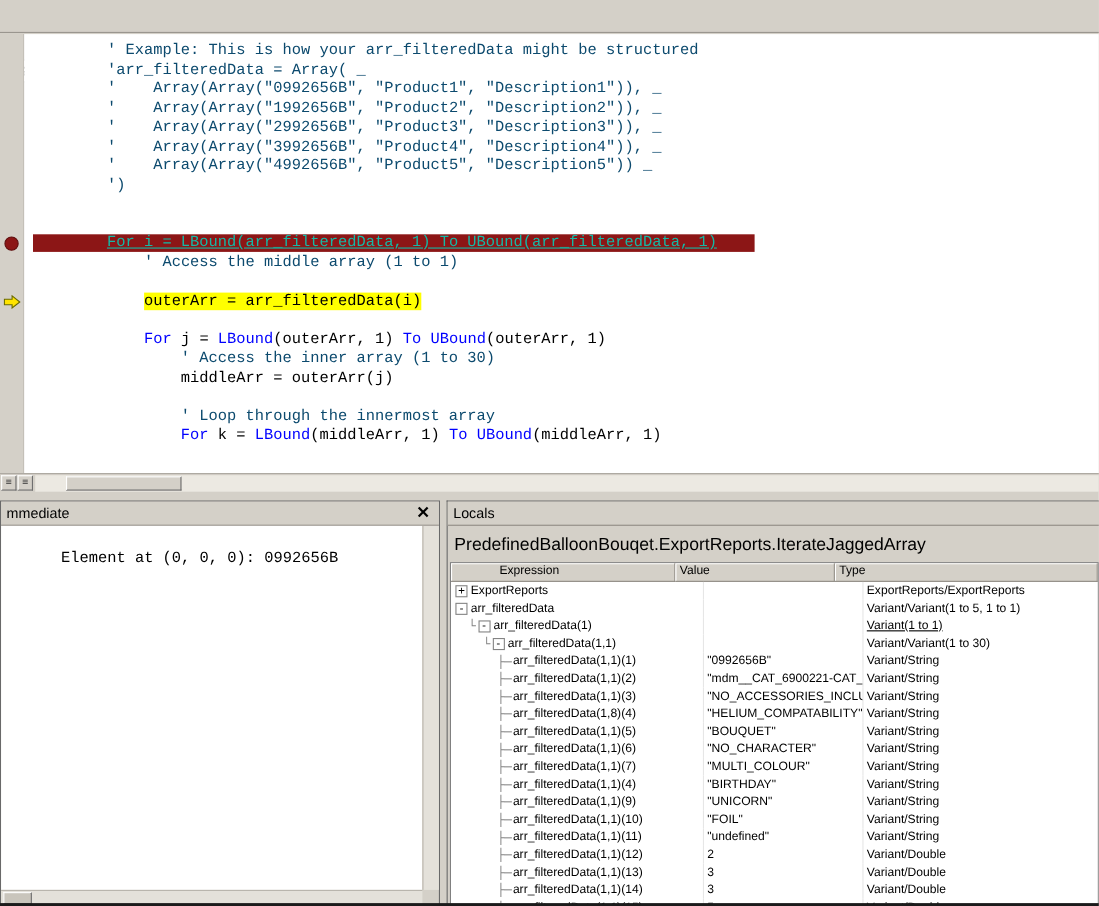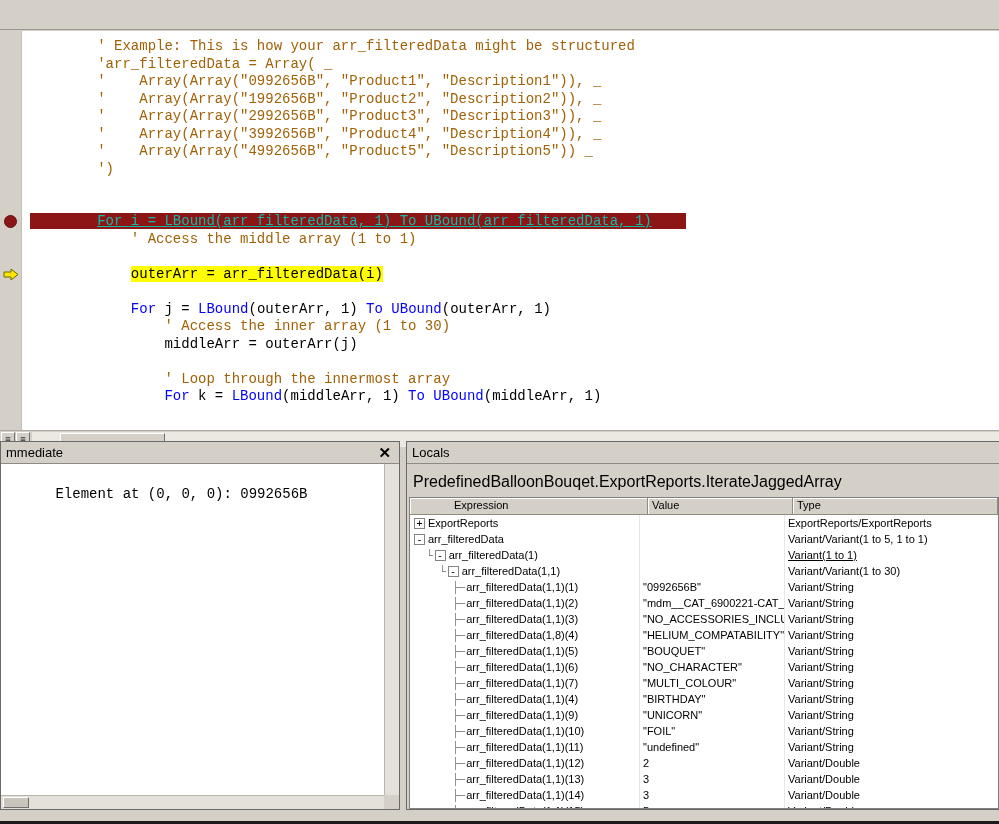--- a/index.html
+++ b/index.html
@@ -33,21 +33,21 @@
     background:#8c1616; border:1px solid #5f0d0d;
   }
   #cur-arrow { position:absolute; left:3px; width:16px; height:13px; }
   #code-area {
     position:absolute; top:31px; left:22px; right:0; height:399px;
     background:#ffffff; overflow:hidden;
     font-family:"Liberation Mono", monospace; font-size:14px; line-height:17.5px;
     padding:7px 0 0 8px; color:#000;
   }
   .code-line { height:17.5px; white-space:pre; }
-  .seg-comment { color:#a16207; }
+  .seg-comment { color:#0c4a6e; }
   .seg-kw      { color:#0000ff; }
   .seg-plain   { color:#000000; }
   .seg-bp      { color:#14b8a6;text-decoration:underline; }
   .band-bp  { background:#8c1616; color:#fff; padding-right:34px; }
   .band-cur { background:#ffff00; color:#000; }
   
   #code-hscroll {
     position:absolute; top:430px; left:0; right:0; height:17px;
     background:#d4d0c8; display:flex; align-items:center; border-top:1px solid #aeaaa2;
   }
@@ -56,21 +56,21 @@
     border:1px solid; border-color:#ffffff #6f6f6f #6f6f6f #ffffff;
     font-size:9px; line-height:12px; text-align:center; color:#333;
     font-family:"DejaVu Sans Mono", monospace;
   }
   #code-hscroll .track { flex:1; height:15px; background:#ece9e2; position:relative; margin-left:2px; }
   #code-hscroll .thumb {
     position:absolute; left:28px; top:1px; width:105px; height:13px;
     background:#d4d0c8; border:1px solid; border-color:#ffffff #6f6f6f #6f6f6f #ffffff;
   }
   
-  .pane { position:absolute; top:441px; height:369px; border:1px solid #696969; background:#d4d0c8; }
+  .pane { position:absolute; top:455px; height:369px; border:1px solid #696969; background:#d4d0c8; }
   #immediate { left:0; width:400px; }
   #locals    { left:406px; width:593px; border-right:none; }
   .pane-title {
     height:22px; background:#d4d0c8; border-bottom:1px solid #8f8b84;
     display:flex; align-items:center; padding:0 5px; font-size:13px; color:#000;
   }
   .close-x { margin-left:auto; font-size:15px; font-weight:700; color:#000; line-height:1; padding:0 3px; }
   
   #imm-content {
     position:absolute; top:22px; left:0; right:15px; bottom:14px; background:#ffffff;
@@ -180,21 +180,21 @@
     </div>
   </div>
 
   <div class="pane" id="locals">
     <div class="pane-title">
       <span>Locals</span>
     </div>
     <div id="locals-context">PredefinedBalloonBouqet.ExportReports.IterateJaggedArray</div>
     <div id="locals-table">
       <div id="locals-header">
-          <div class="lt-h" style="width: 238px; padding-left: 44px;">Expression</div>
+          <div class="lt-h" style="width: 204px; padding-left: 44px;">Expression</div>
           <div class="lt-h" style="width: 145px;">Value</div>
           <div class="lt-h" style="flex: 1 1 0%;">Type</div>
         </div>
       <div id="locals-rows">
           <div class="lt-row">
             <div class="lt-cell" style="width: 230px; padding-left: 3px;">
               <span class="expander">+</span>
               <span>ExportReports</span>
             </div>
             <div class="lt-cell" style="width: 145px;"></div>

